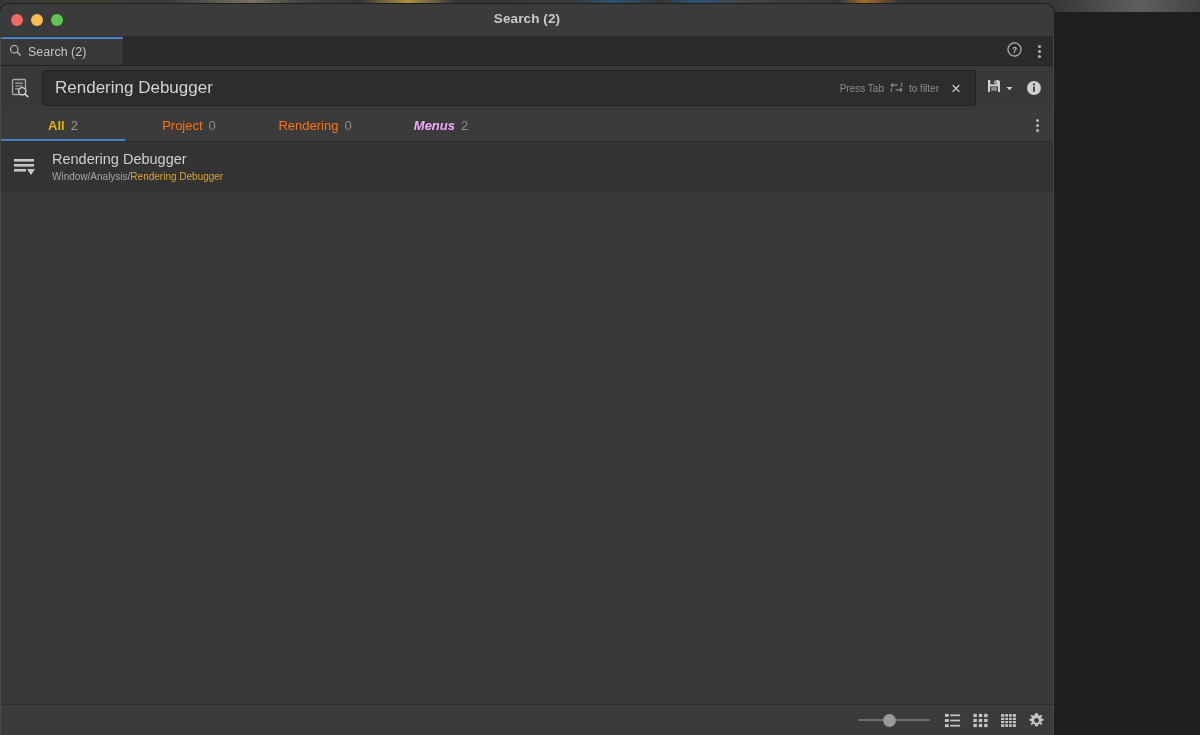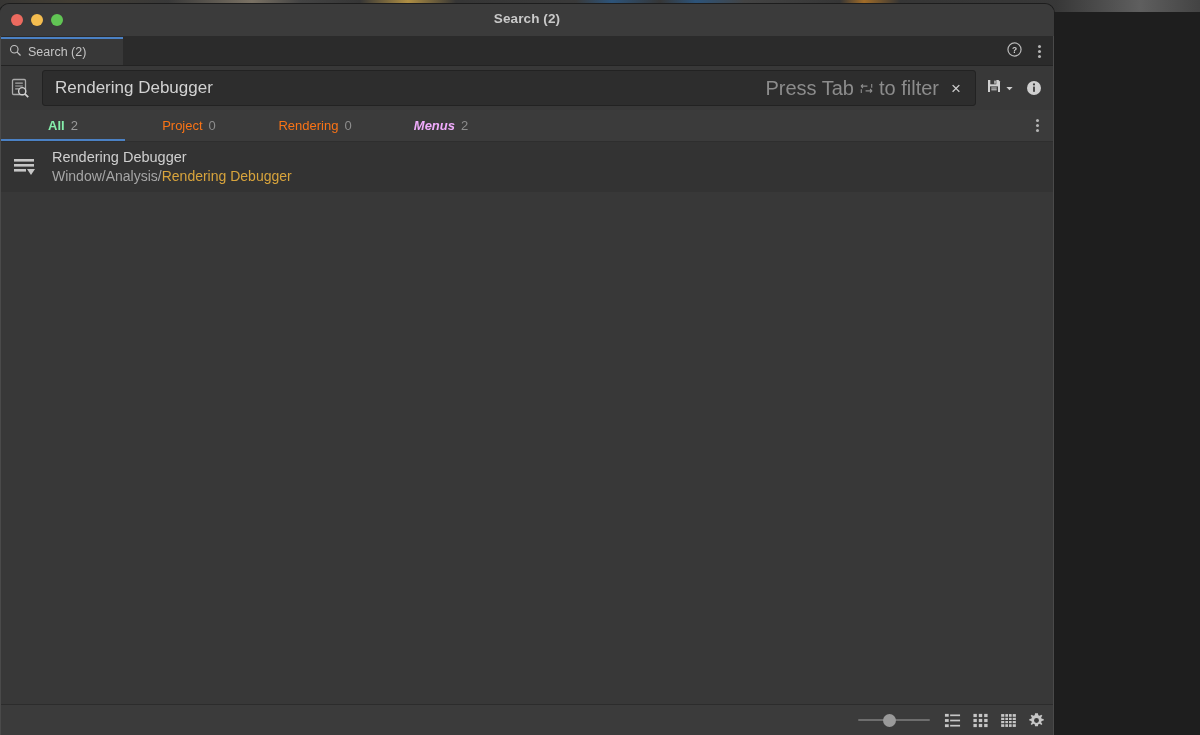--- a/index.html
+++ b/index.html
@@ -134,21 +134,21 @@
     font-size: 17px;
     color: #d2d2d2;
     flex: 1 1 auto;
     white-space: nowrap;
     overflow: hidden;
   }
   .search-hint {
     display: flex;
     align-items: center;
     gap: 5px;
-    font-size: 20px;
+    font-size: 10px;
     color: #8c8c8c;
     white-space: nowrap;
     margin-right: 8px;
   }
   .clear-x {
     width: 18px; height: 18px;
     display: flex; align-items: center; justify-content: center;
     color: #cccccc;
     font-size: 17px;
     line-height: 1;
@@ -178,21 +178,21 @@
     width: 126px;
     display: flex;
     align-items: center;
     justify-content: center;
     gap: 6px;
     font-size: 13px;
     cursor: pointer;
   }
   .ptab .plabel { color: #f97316; }
   .ptab .pcount { color: #8d8d8d; }
-  .ptab.active .plabel { color: #86efac; font-weight: bold; }
+  .ptab.active .plabel { color: #eab308; font-weight: bold; }
   .ptab.active .pcount { color: #9a9a9a; }
   .ptab.has-results .plabel { color: #f0abfc; font-weight: bold; font-style: italic; }
   .ptab.has-results .pcount { color: #8d8d8d; }
   .ptab.active::after {
     content: "";
     position: absolute;
     left: 1px; right: 1px; bottom: 0;
     height: 2px;
     background: #4b81c4;
   }
@@ -224,21 +224,21 @@
     flex: 0 0 auto;
     display: flex; align-items: center; justify-content: center;
   }
   .row-text { display: flex; flex-direction: column; gap: 3px; }
   .row-title {
     font-size: 14.5px;
     color: #cfcfcf;
     line-height: 1.1;
   }
   .row-path {
-    font-size: 14px;
+    font-size: 10px;
     color: #a6a6a6;
     line-height: 1.1;
   }
   .row-path .hl { color: #d8a43c; }
 
   
   .bottombar {
     position: absolute;
     left: 0; right: 0; bottom: 0;
     height: 30px;

